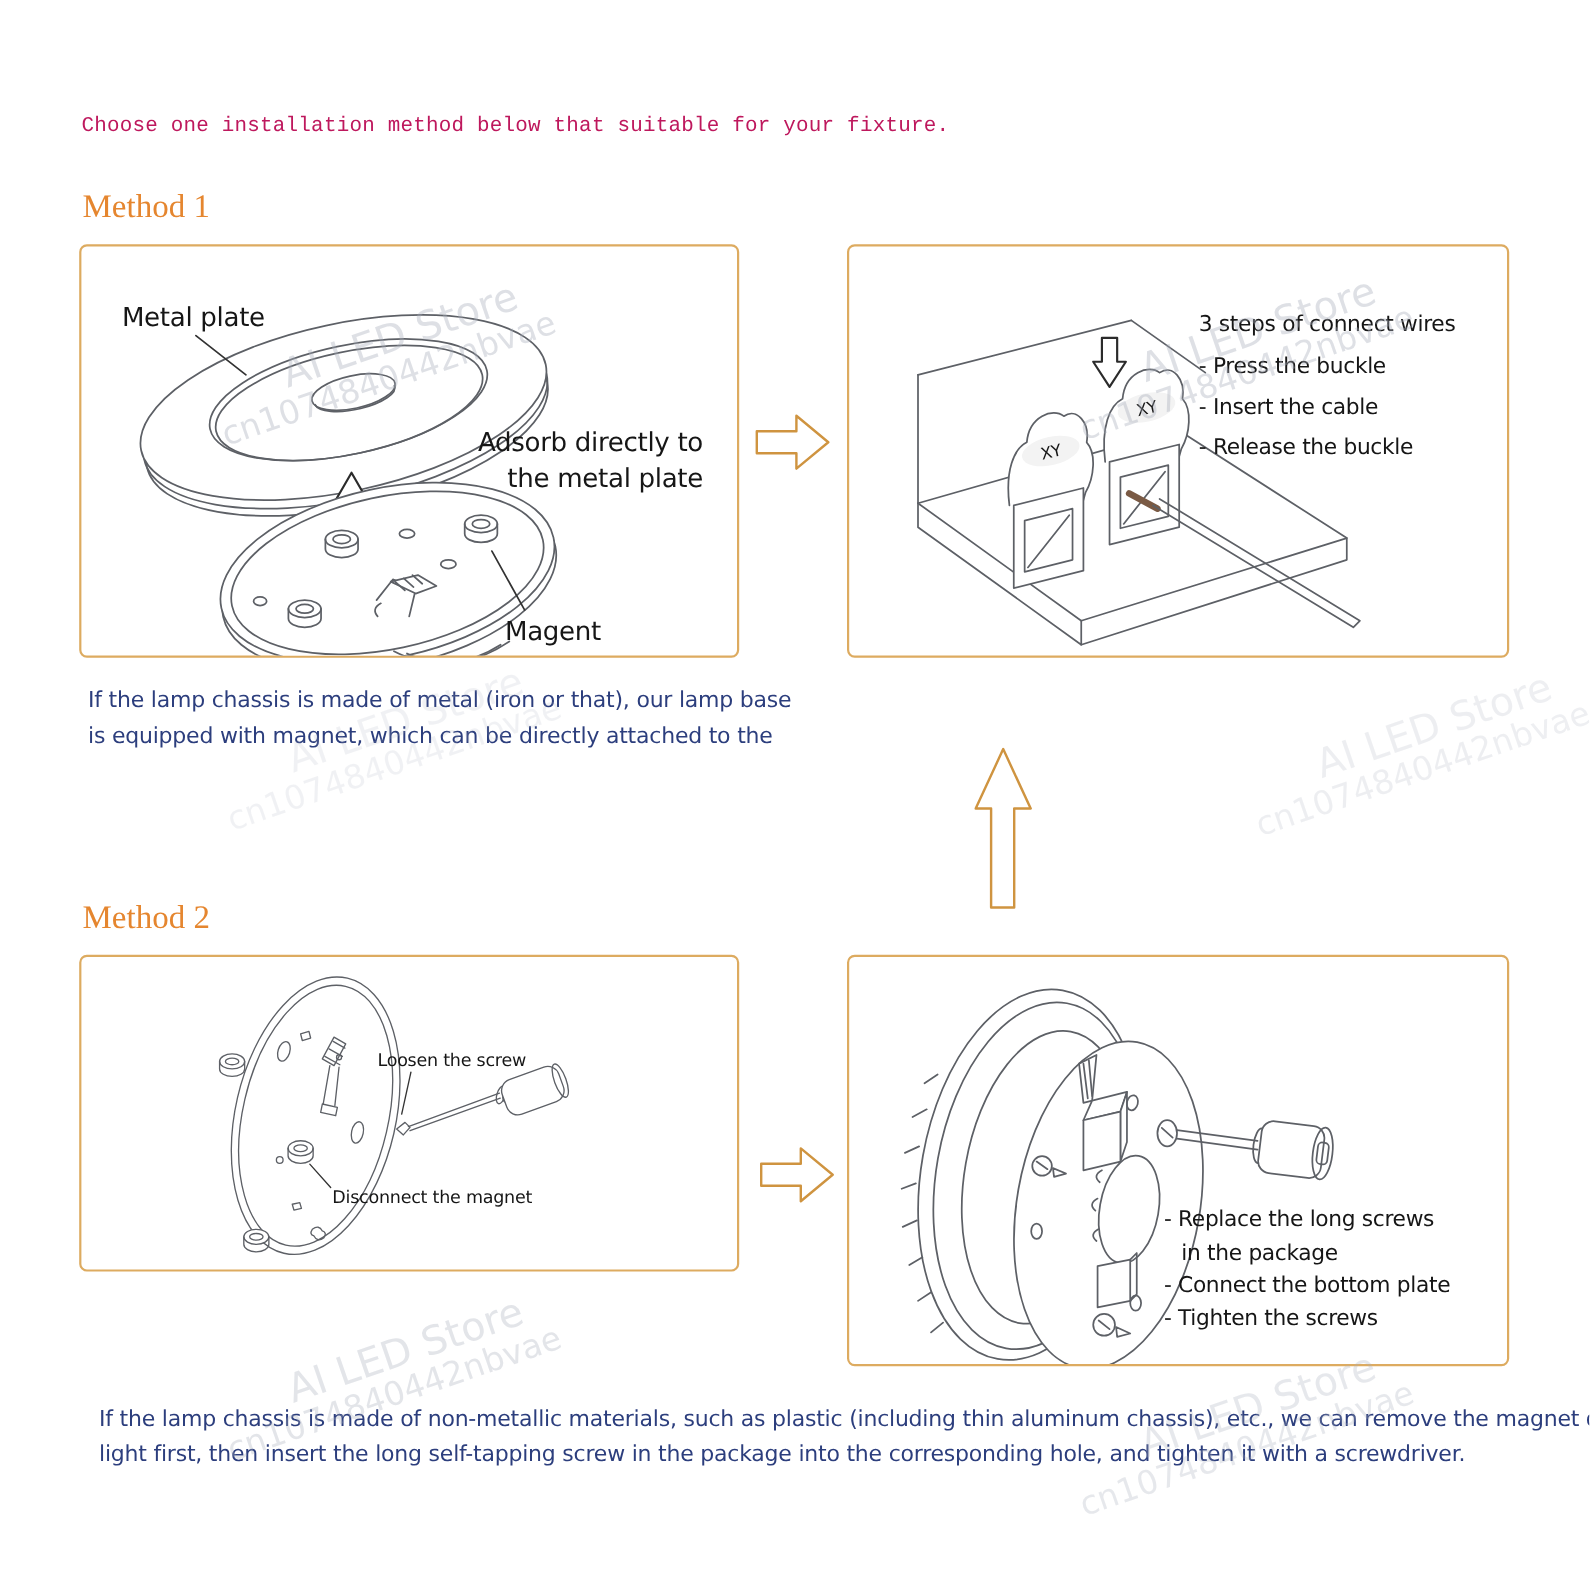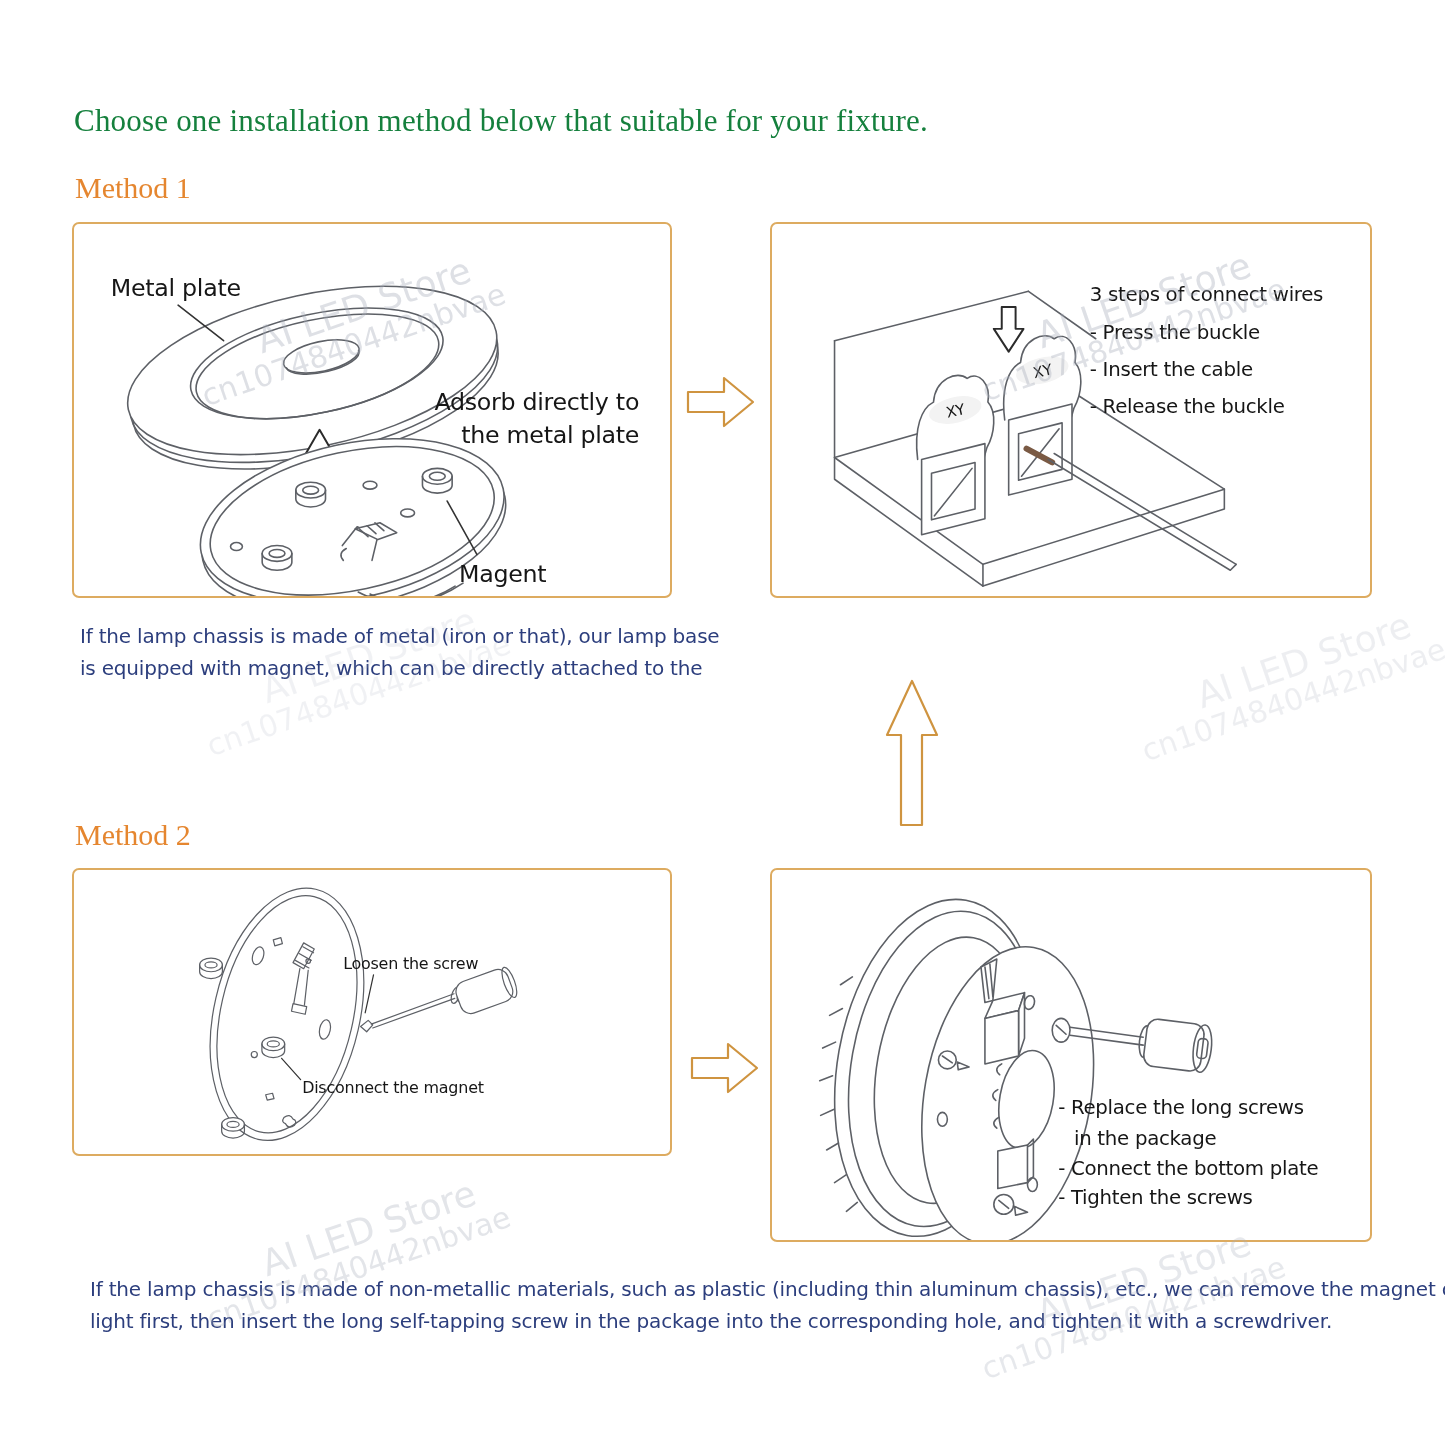--- a/index.html
+++ b/index.html
@@ -1,19 +1,19 @@
 <!DOCTYPE html>
 <html><head>
 <meta charset="utf-8">
 <style>
   html,body{margin:0;padding:0;background:#ffffff;}
   #canvas{position:relative;width:1445px;height:1445px;background:#ffffff;overflow:hidden;
           font-family:"DejaVu Sans",sans-serif;}
-  .page-title{position:absolute;left:74px;top:103px;font-family:Liberation Serif, serif;
-              font-size:31px;color:#15803d;letter-spacing:.2px;white-space:nowrap;}
+  .page-title{position:absolute;left:74px;top:103px;font-family:Liberation Mono, monospace;
+              font-size:19px;color:#be185d;letter-spacing:.2px;white-space:nowrap;}
   .method-heading{position:absolute;font-family:Liberation Serif, serif;font-size:30px;
                   color:#e5862f;white-space:nowrap;}
   #m1-heading{left:75px;top:171px;}
   #m2-heading{left:75px;top:818px;}
   .panel{position:absolute;border:2px solid #ddab60;border-radius:7px;background:#fff;box-sizing:border-box;}
   #panel-m1-left{left:72px;top:222px;width:600px;height:376px;text-align:center;}
   #panel-m1-right{left:770px;top:222px;width:602px;height:376px;}
   #panel-m2-left{left:72px;top:868px;width:600px;height:288px;}
   #panel-m2-right{left:770px;top:868px;width:602px;height:374px;padding-left:20px;}
   svg.diagram{position:absolute;left:0;top:0;width:100%;height:100%;display:block;}

